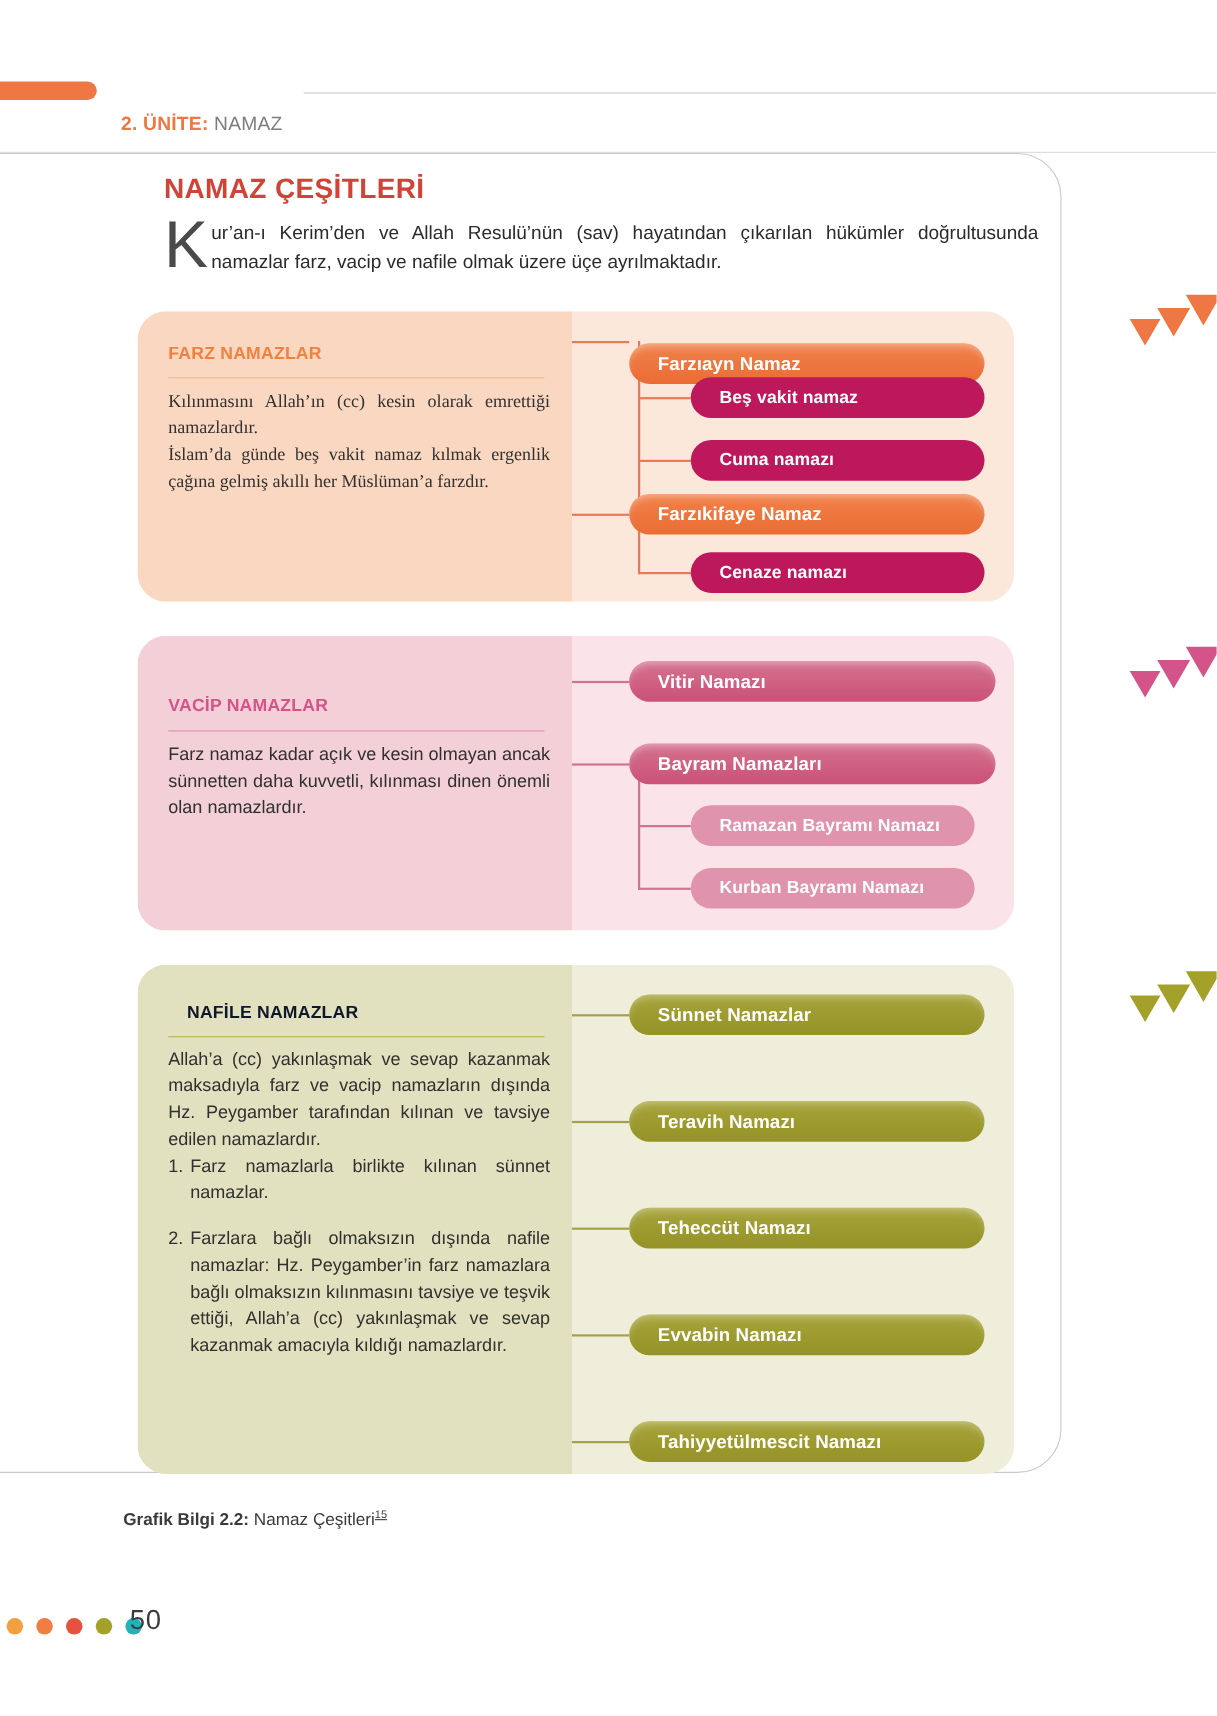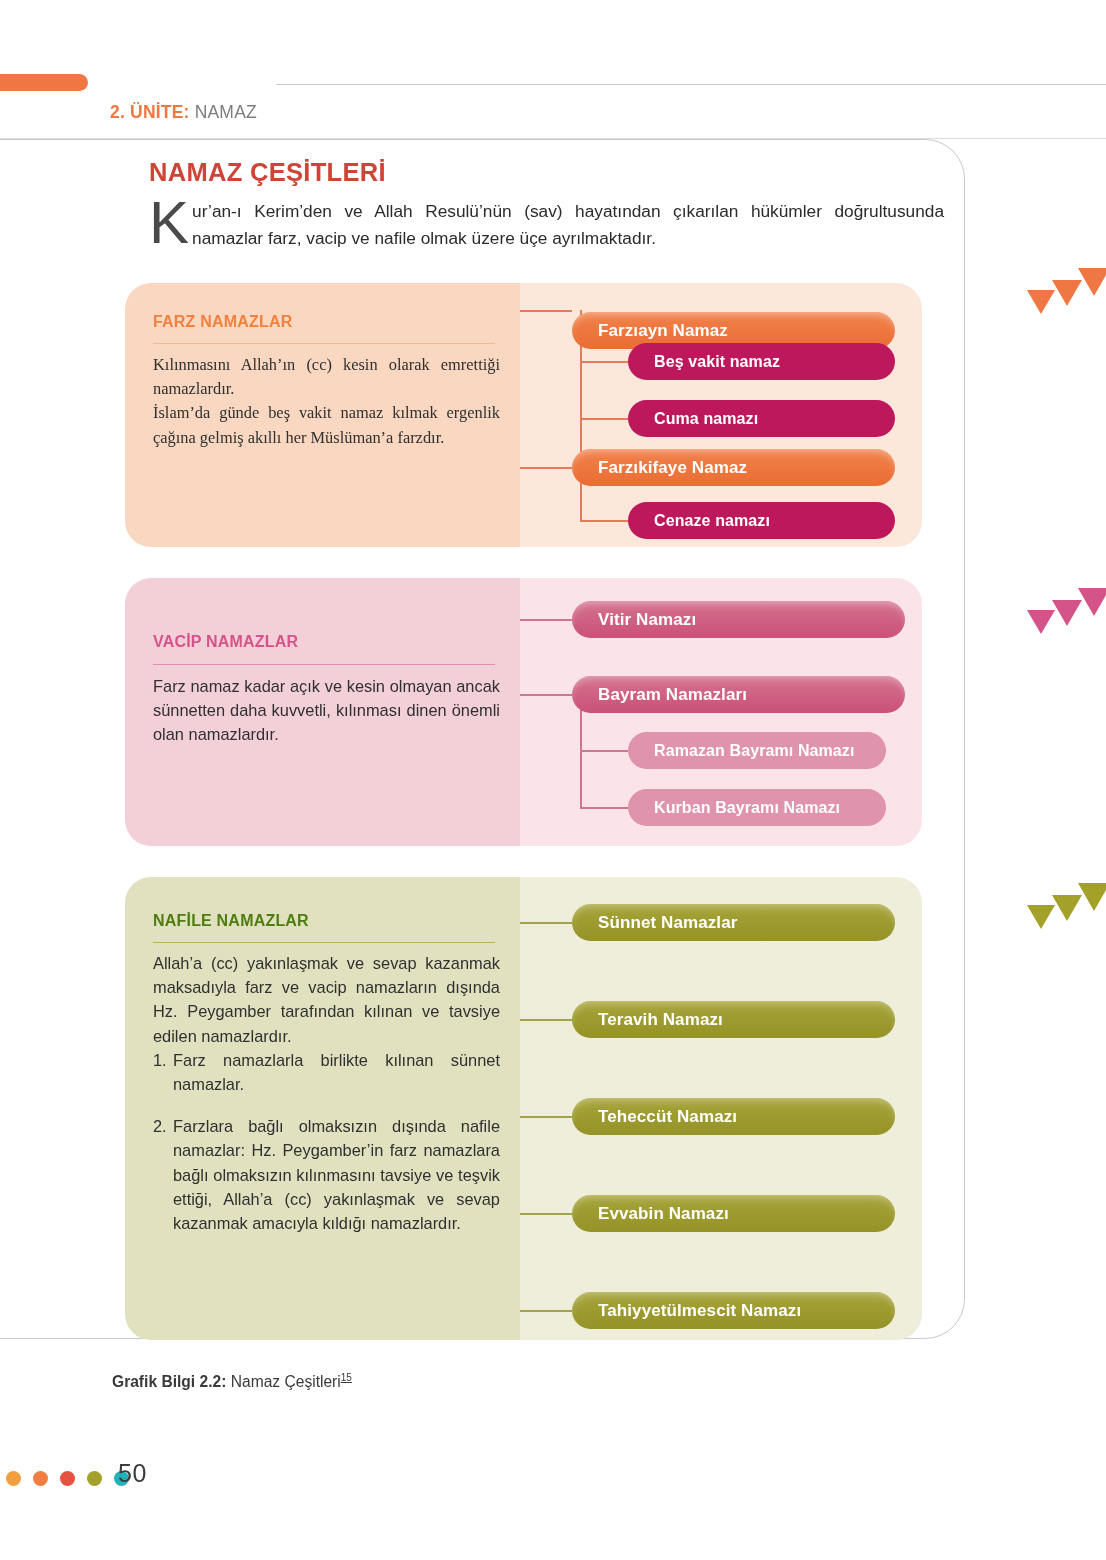--- a/index.html
+++ b/index.html
@@ -111,21 +111,21 @@
   #sec-vacip .sec-underline { top: 86px; background: #dd8fae; }
   #sec-vacip .sec-body { top: 96px; }
   .pill-pink-1 { background: linear-gradient(#d4728f,#cb5178); box-shadow: inset 0 6px 8px -4px rgba(255,255,255,.42); }
   .pill-pink-2 { background: #e093ac; }
   #sec-vacip .ln { background: #cf7492; }
 
   
   #sec-nafile { left: 125px; top: 877px; width: 797px; height: 463px; }
   #sec-nafile .sec-left  { background: #e1e1bf; }
   #sec-nafile .sec-right { background: #eeeedb; }
-  #sec-nafile .sec-title { top: 35px; color: #4d7c0f; }
+  #sec-nafile .sec-title { top: 35px; color: #0f172a; margin-left: 17px; }
   #sec-nafile .sec-underline { top: 65px; background: #b6b456; }
   #sec-nafile .sec-body { top: 74px; }
   .pill-olive-1 { background: linear-gradient(#a6a43a,#959327); box-shadow: inset 0 6px 8px -4px rgba(255,255,255,.4); }
   #sec-nafile .ln { background: #a3a14a; }
 
   
   .tri { position: absolute; width: 0; height: 0; }
 
   
   .caption {

